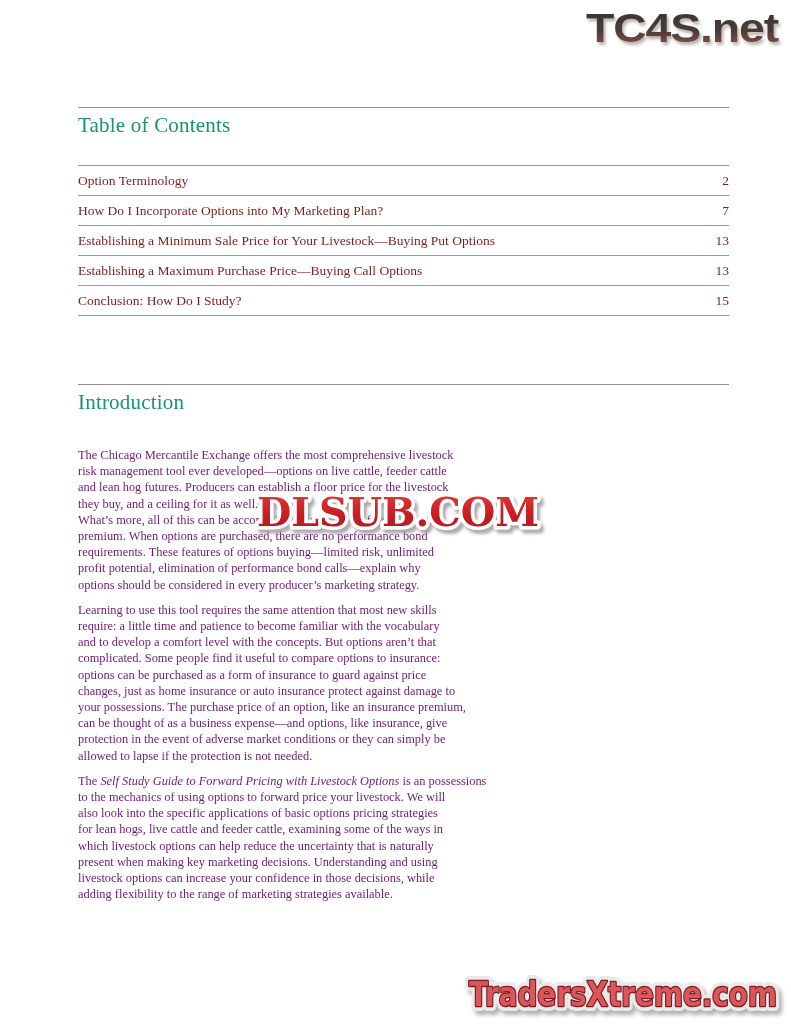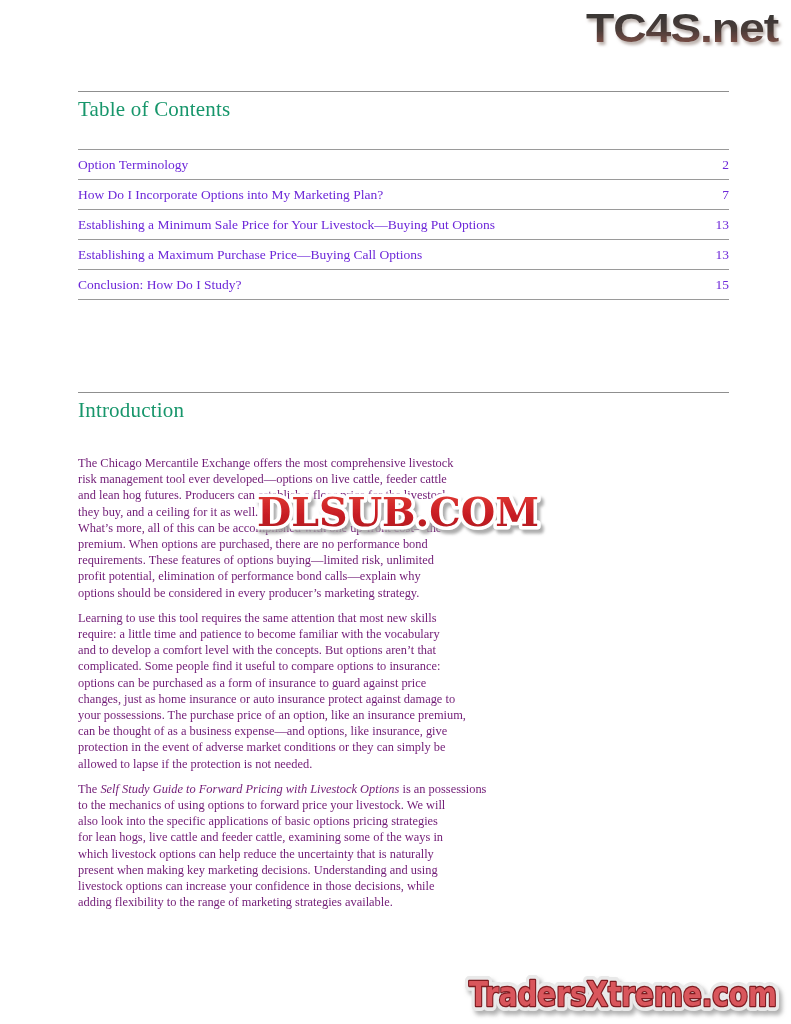--- a/index.html
+++ b/index.html
@@ -18,34 +18,34 @@
   .section-heading {
     padding-top: 5px;
     font-size: 21px;
     line-height: 24px;
     font-weight: normal;
     color: #17966b;
     letter-spacing: 0.2px;
   }
 
   
-  .toc-section { top: 91px; }
+  .toc-section { top: 107px; }
   .toc-table { margin-top: 28px; border-top: 1px solid #9a9a9a; }
   .toc-row {
     display: flex; justify-content: space-between; align-items: center;
     height: 30px;
     border-bottom: 1px solid #9a9a9a;
     font-size: 13.5px;
-    color: #6d28d9;
+    color: #7f1d1d;
   }
   .toc-label { flex: 1; }
   .toc-page { text-align: right; padding-left: 12px; }
 
   
-  .intro-section { top: 392px; }
+  .intro-section { top: 384px; }
   .intro-body { margin-top: 33px; width: 432px; }
   .intro-body p {
     font-size: 12.4px;
     line-height: 16.2px;
     color: #701a75;
     white-space: pre-line;
     margin-bottom: 9px;
   }
   .intro-body p:last-child { margin-bottom: 0; }
   .booktitle { font-style: italic; }

